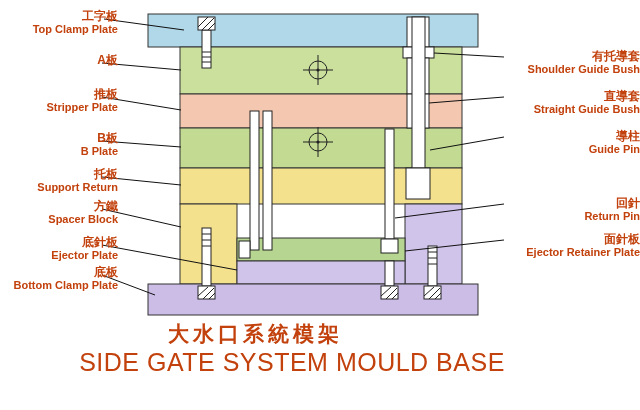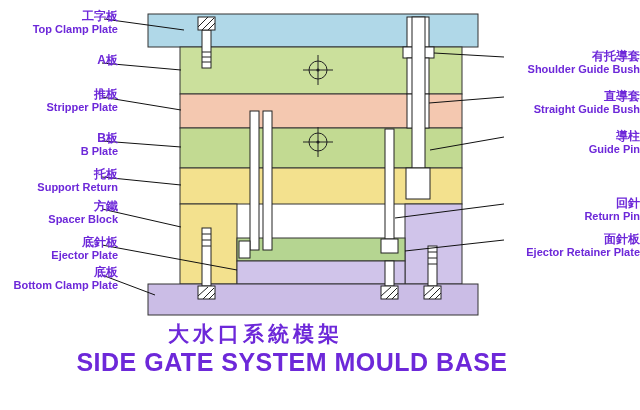--- a/index.html
+++ b/index.html
@@ -1,27 +1,27 @@
 <!DOCTYPE html>
 <html><head>
 <meta charset="utf-8">
 <style>
   html,body{margin:0;padding:0;background:#fff;}
   .stage{position:relative;width:640px;height:410px;background:#ffffff;overflow:hidden;
-         font-family:"Liberation Sans","DejaVu Sans",sans-serif;color:#6d28d9;}
+         font-family:"Liberation Sans","DejaVu Sans",sans-serif;color:#c2410c;}
   svg{position:absolute;left:0;top:0;}
   .label{position:absolute;line-height:13px;}
   .label .cn{font-size:12px;font-weight:700;}
   .label .en{font-size:11px;font-weight:700;}
   .label.left{left:0;width:118px;text-align:right;}
   .label.right{left:508px;width:132px;text-align:right;}
   .title-cn{position:absolute;top:320px;left:0;width:511px;text-align:center;
             font-size:21px;font-weight:700;letter-spacing:4px;}
   .title-en{position:absolute;top:348px;left:0;width:584px;text-align:center;
-            font-size:25px;font-weight:700;letter-spacing:0.5px;}
+            font-size:25px;font-weight:400;letter-spacing:0.5px;}
 </style>
 </head>
 <body>
 
 <div class="stage">
 
   <svg width="640" height="410" viewBox="0 0 640 410">
 
     <g stroke="#333" stroke-width="1">
       <rect x="148" y="14" width="330" height="33" fill="#b0d8e8"></rect>

